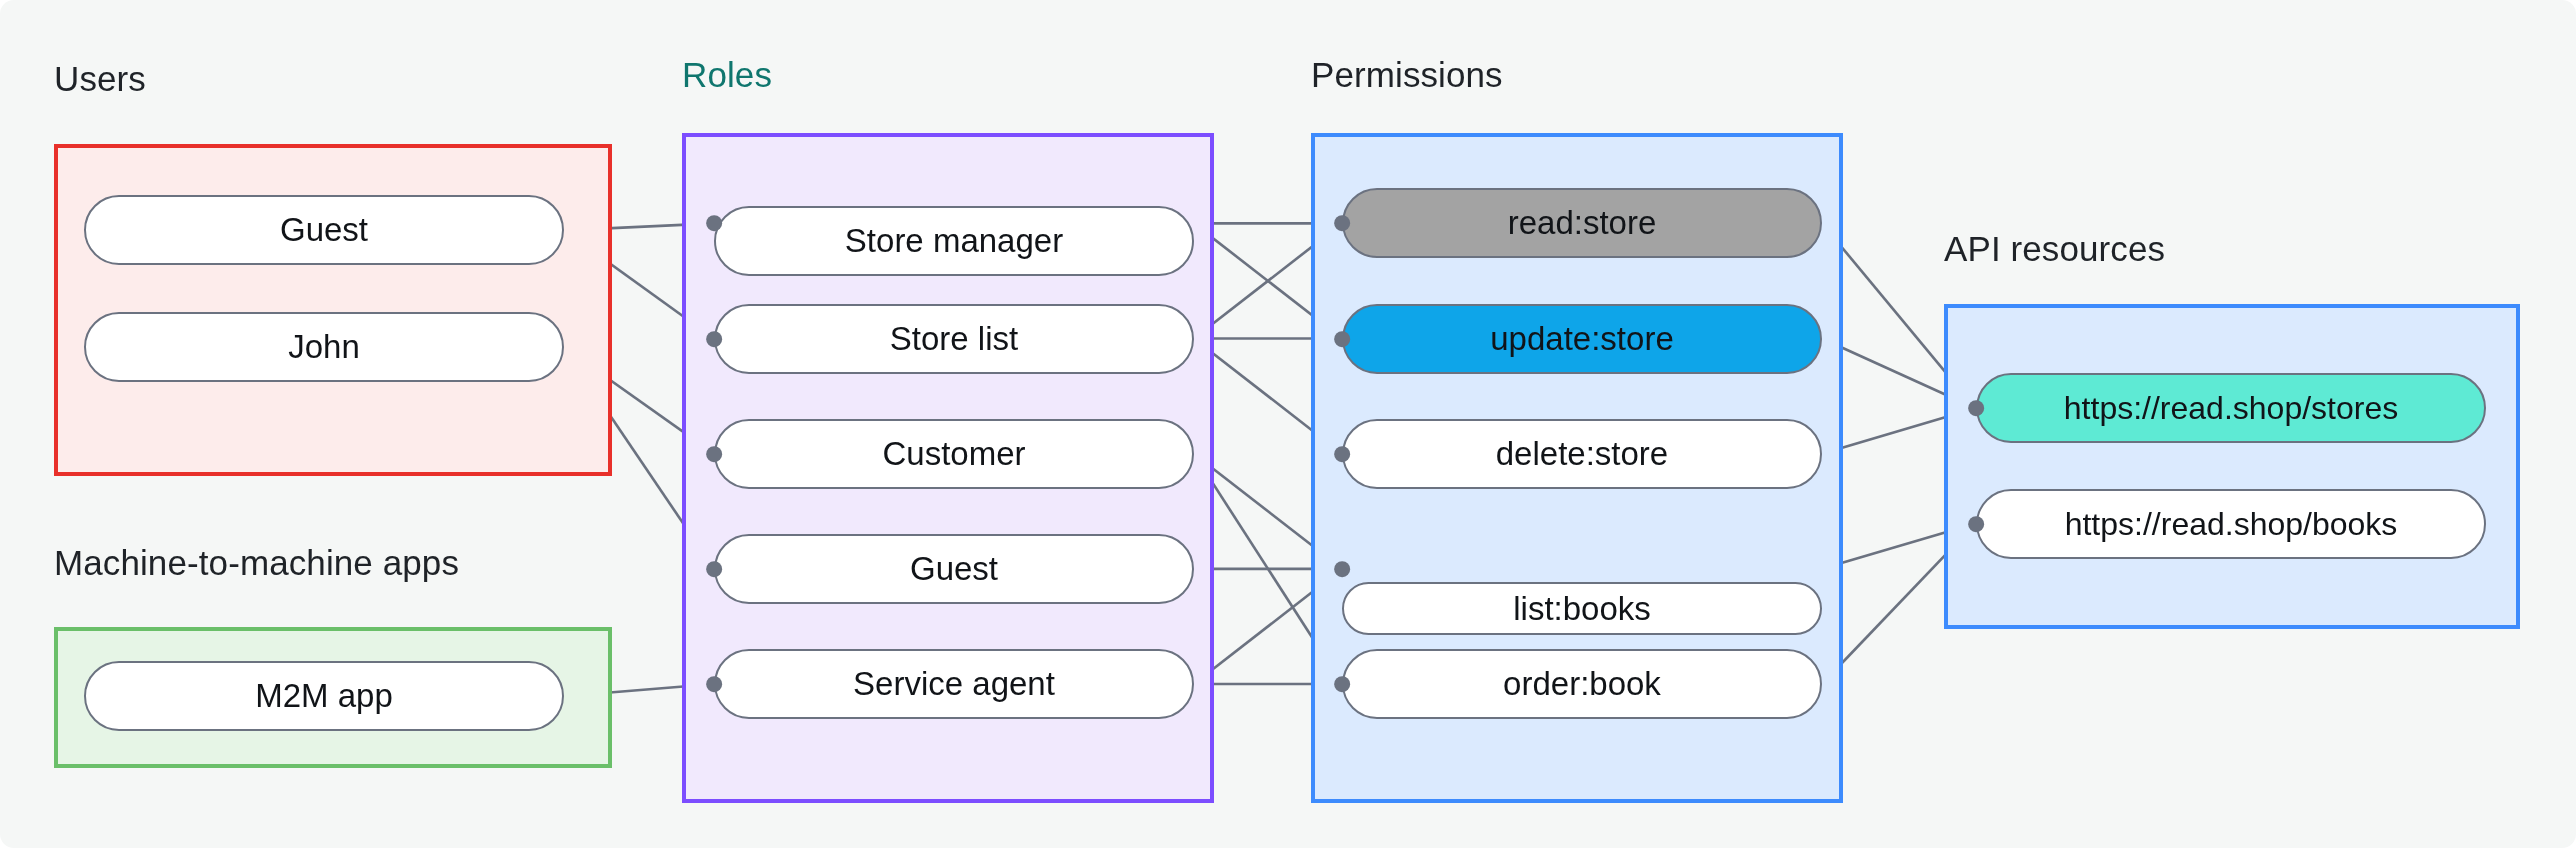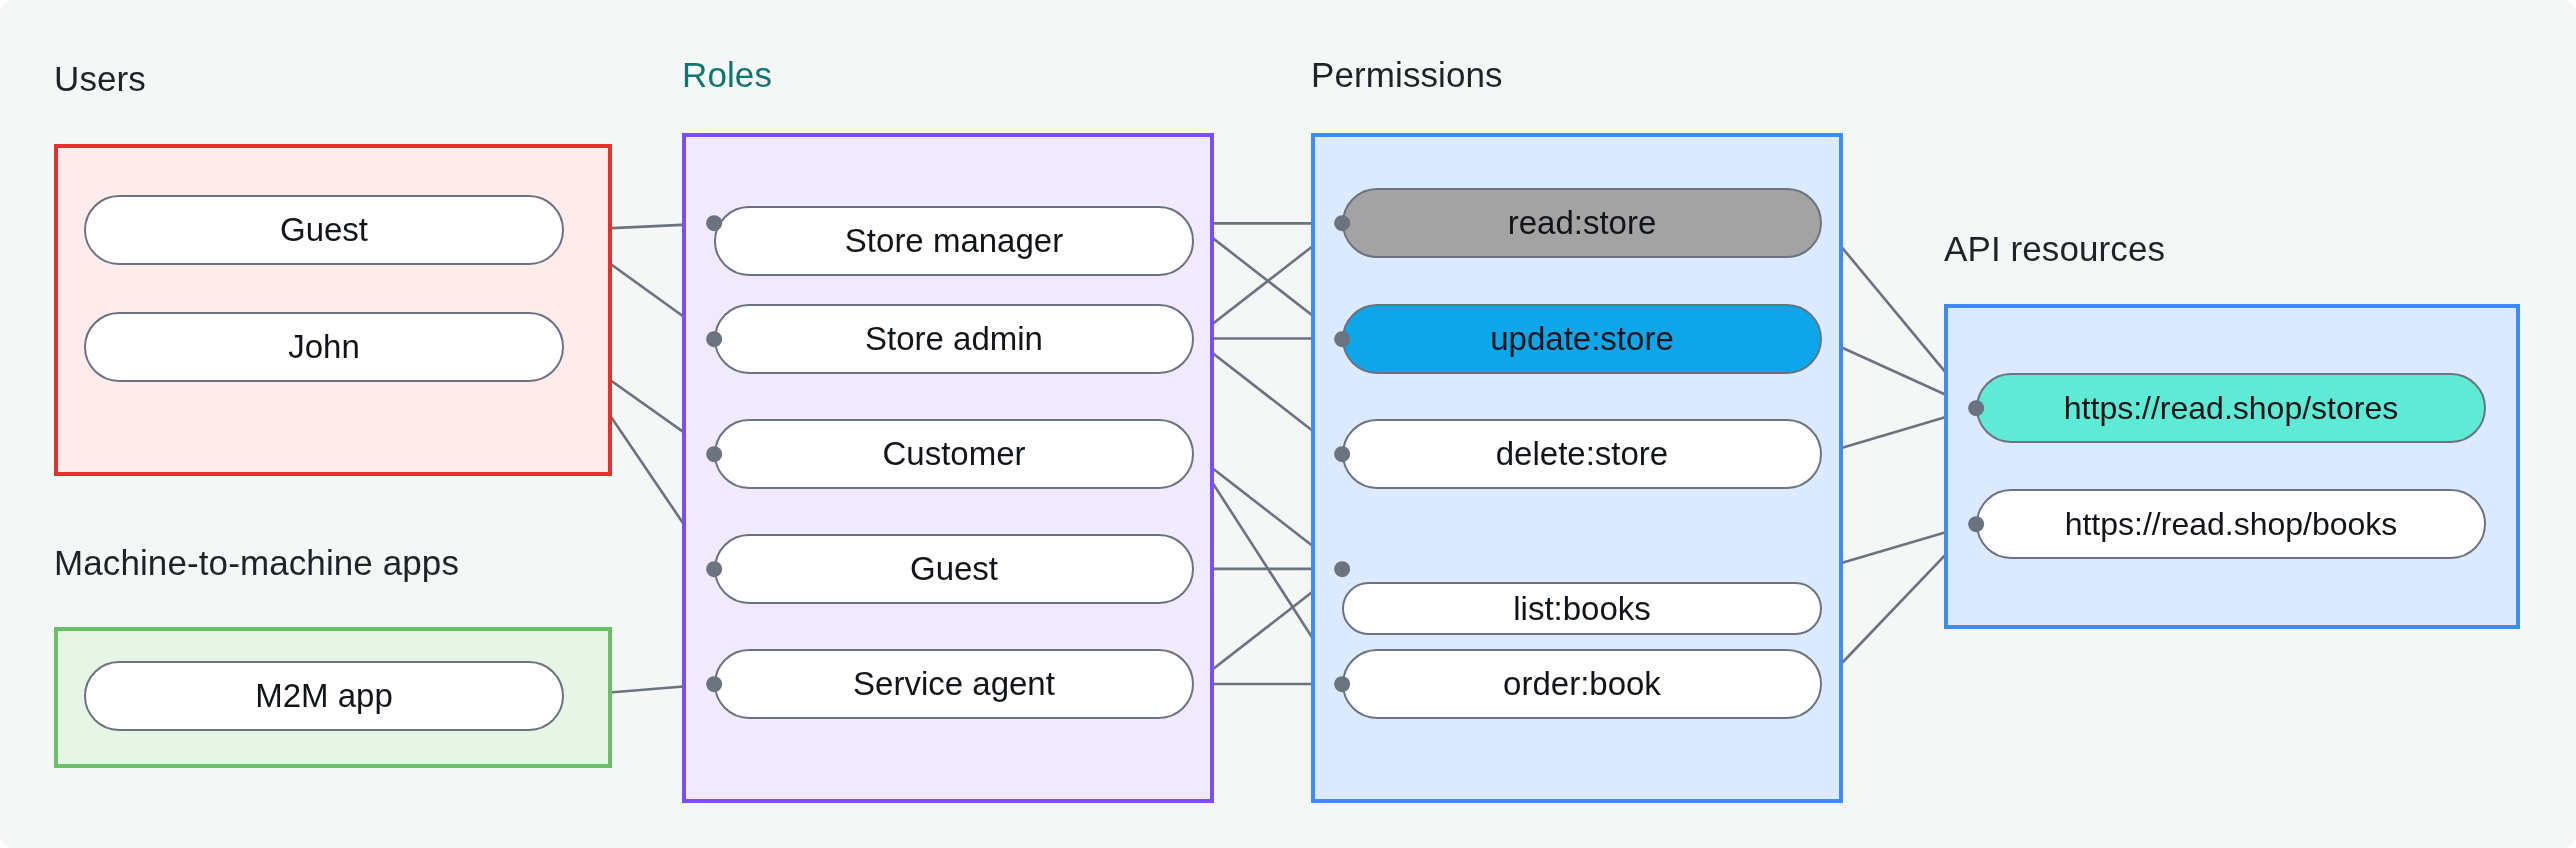--- a/index.html
+++ b/index.html
@@ -87,21 +87,21 @@
       <div class="group-title" style="left: 54px; top: 543px; color: rgb(31, 35, 40); text-align: right;">Machine-to-machine apps</div>
       <div class="group-title" style="left: 682px; top: 55px; color: #0f766e;">Roles</div>
       <div class="group-title" style="left: 1311px; top: 55px; color: rgb(31, 35, 40);">Permissions</div>
       <div class="group-title" style="left: 1944px; top: 229px; color: rgb(31, 35, 40);">API resources</div>
     </div>
   <div id="nodes-layer">
       <div class="node" style="left: 84px; top: 195px; width: 480px; height: 70px; border-color: rgb(107, 114, 128); background: rgb(255, 255, 255);">Guest</div>
       <div class="node" style="left: 84px; top: 312px; width: 480px; height: 70px; border-color: rgb(107, 114, 128); background: rgb(255, 255, 255);">John</div>
       <div class="node" style="left: 84px; top: 661px; width: 480px; height: 70px; border-color: rgb(107, 114, 128); background: rgb(255, 255, 255);">M2M app</div>
       <div class="node" style="left: 714px; top: 188px; width: 480px; height: 70px; border-color: rgb(107, 114, 128); background: rgb(255, 255, 255); margin-top: 18px;">Store manager</div>
-      <div class="node" style="left: 714px; top: 304px; width: 480px; height: 70px; border-color: rgb(107, 114, 128); background: rgb(255, 255, 255);">Store admin</div>
+      <div class="node" style="left: 714px; top: 304px; width: 480px; height: 70px; border-color: rgb(107, 114, 128); background: rgb(255, 255, 255);">Store list</div>
       <div class="node" style="left: 714px; top: 419px; width: 480px; height: 70px; border-color: rgb(107, 114, 128); background: rgb(255, 255, 255);">Customer</div>
       <div class="node" style="left: 714px; top: 534px; width: 480px; height: 70px; border-color: rgb(107, 114, 128); background: rgb(255, 255, 255);">Guest</div>
       <div class="node" style="left: 714px; top: 649px; width: 480px; height: 70px; border-color: rgb(107, 114, 128); background: rgb(255, 255, 255);">Service agent</div>
       <div class="node" style="left: 1342px; top: 188px; width: 480px; height: 70px; border-color: rgb(107, 114, 128); background: #a3a3a3;">read:store</div>
       <div class="node" style="left: 1342px; top: 304px; width: 480px; height: 70px; border-color: rgb(107, 114, 128); background: #0ea5e9;">update:store</div>
       <div class="node" style="left: 1342px; top: 419px; width: 480px; height: 70px; border-color: rgb(107, 114, 128); background: rgb(255, 255, 255);">delete:store</div>
       <div class="node" style="left: 1342px; top: 534px; width: 480px; height: 53px; border-color: rgb(107, 114, 128); background: rgb(255, 255, 255); margin-top: 48px;">list:books</div>
       <div class="node" style="left: 1342px; top: 649px; width: 480px; height: 70px; border-color: rgb(107, 114, 128); background: rgb(255, 255, 255);">order:book</div>
       <div class="node url" style="left: 1976px; top: 373px; width: 510px; height: 70px; border-color: rgb(107, 114, 128); background: #5eead4;">https://read.shop/stores</div>
       <div class="node url" style="left: 1976px; top: 489px; width: 510px; height: 70px; border-color: rgb(107, 114, 128); background: rgb(255, 255, 255);">https://read.shop/books</div>

